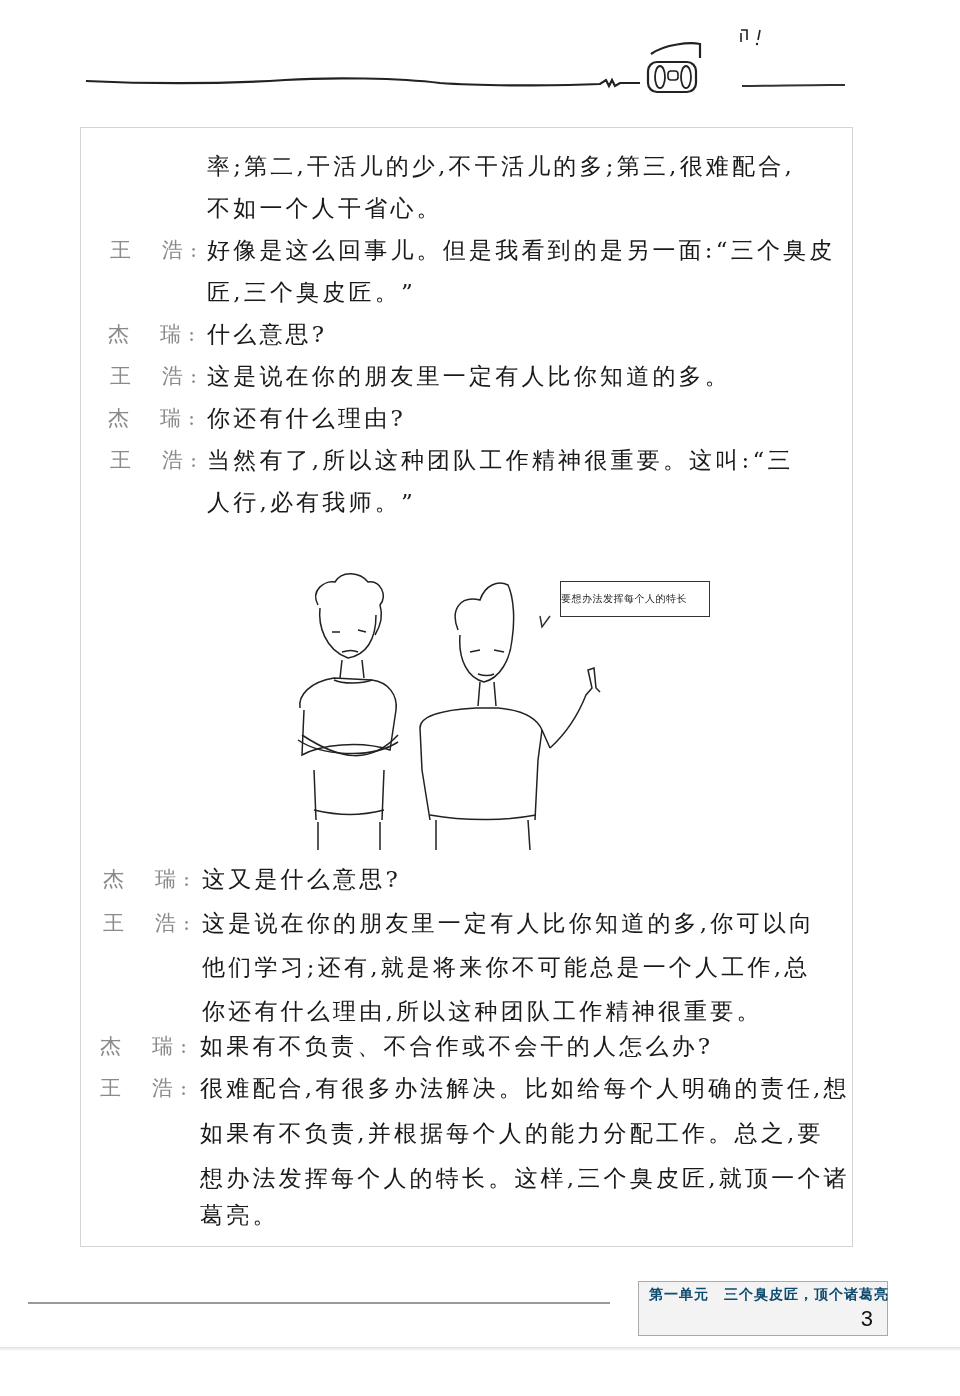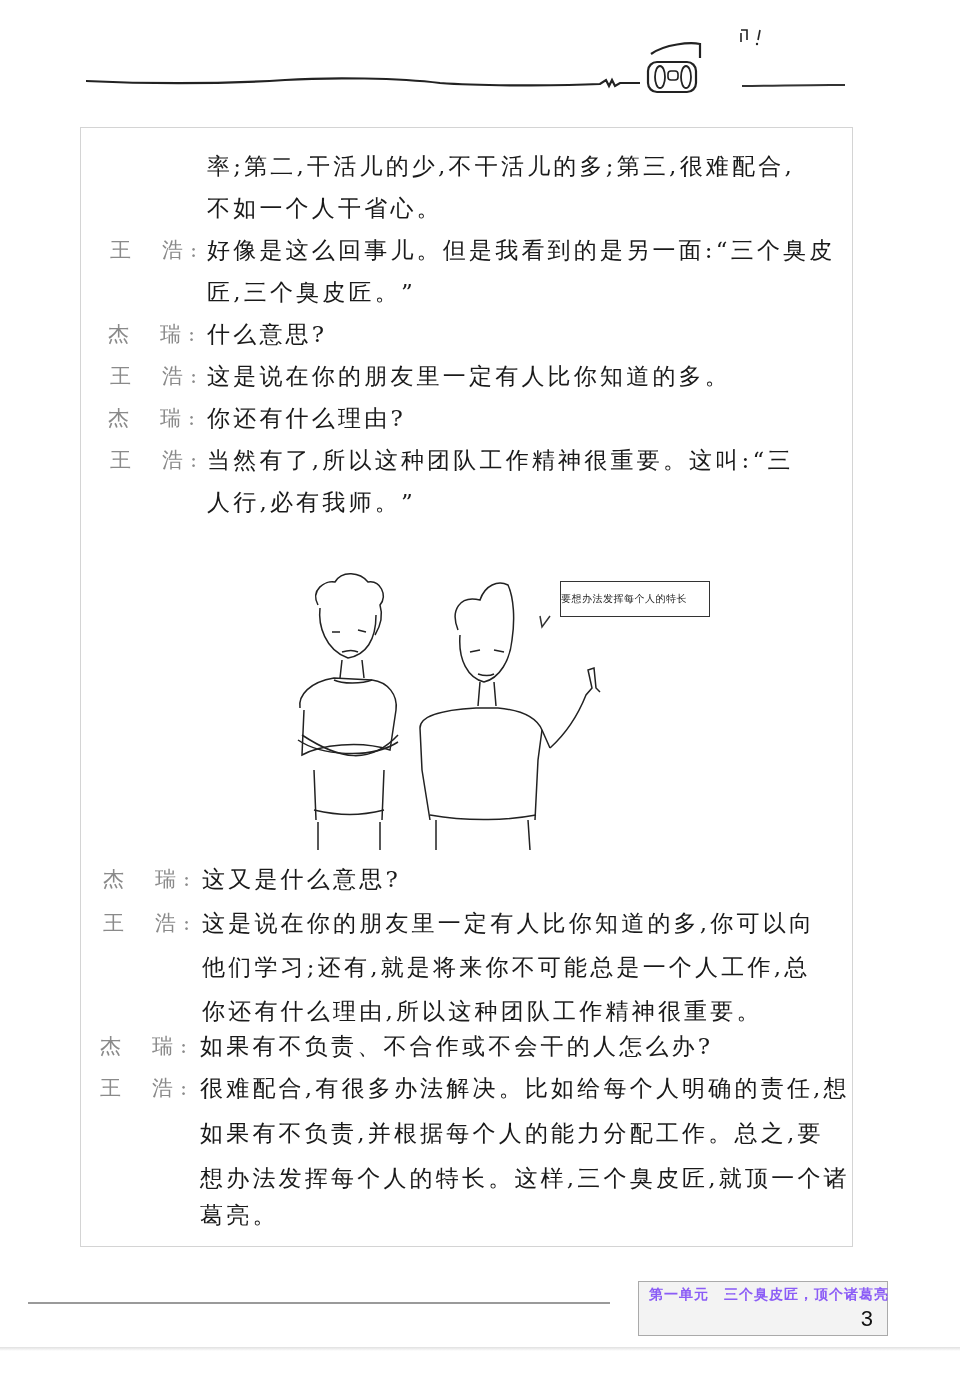--- a/index.html
+++ b/index.html
@@ -34,21 +34,21 @@
   }
   .bottom-rule {
     position:absolute; left:28px; top:1302px; width:582px; height:2px; background:#9a9a9a;
   }
   .footer-box {
     position:absolute; left:638px; top:1281px; width:250px; height:55px;
     border:1px solid #aaa; background:#f3f3f3; box-sizing:border-box;
   }
   .footer-title {
     position:absolute; left:10px; top:4px; font-family:"DejaVu Sans", sans-serif;
-    font-weight:bold; font-size:14px; color:#8b5cf6; white-space:nowrap; letter-spacing:1px;
+    font-weight:bold; font-size:14px; color:#0c4a6e; white-space:nowrap; letter-spacing:1px;
   }
   .page-num {
     position:absolute; right:14px; top:24px; font-family:"Liberation Sans", sans-serif;
     font-size:22px; color:#111;
   }
   .page-edge {
     position:absolute; left:0; top:1347px; width:960px; height:4px;
     background:linear-gradient(#e0e0e0,#fff);
   }
 </style>

